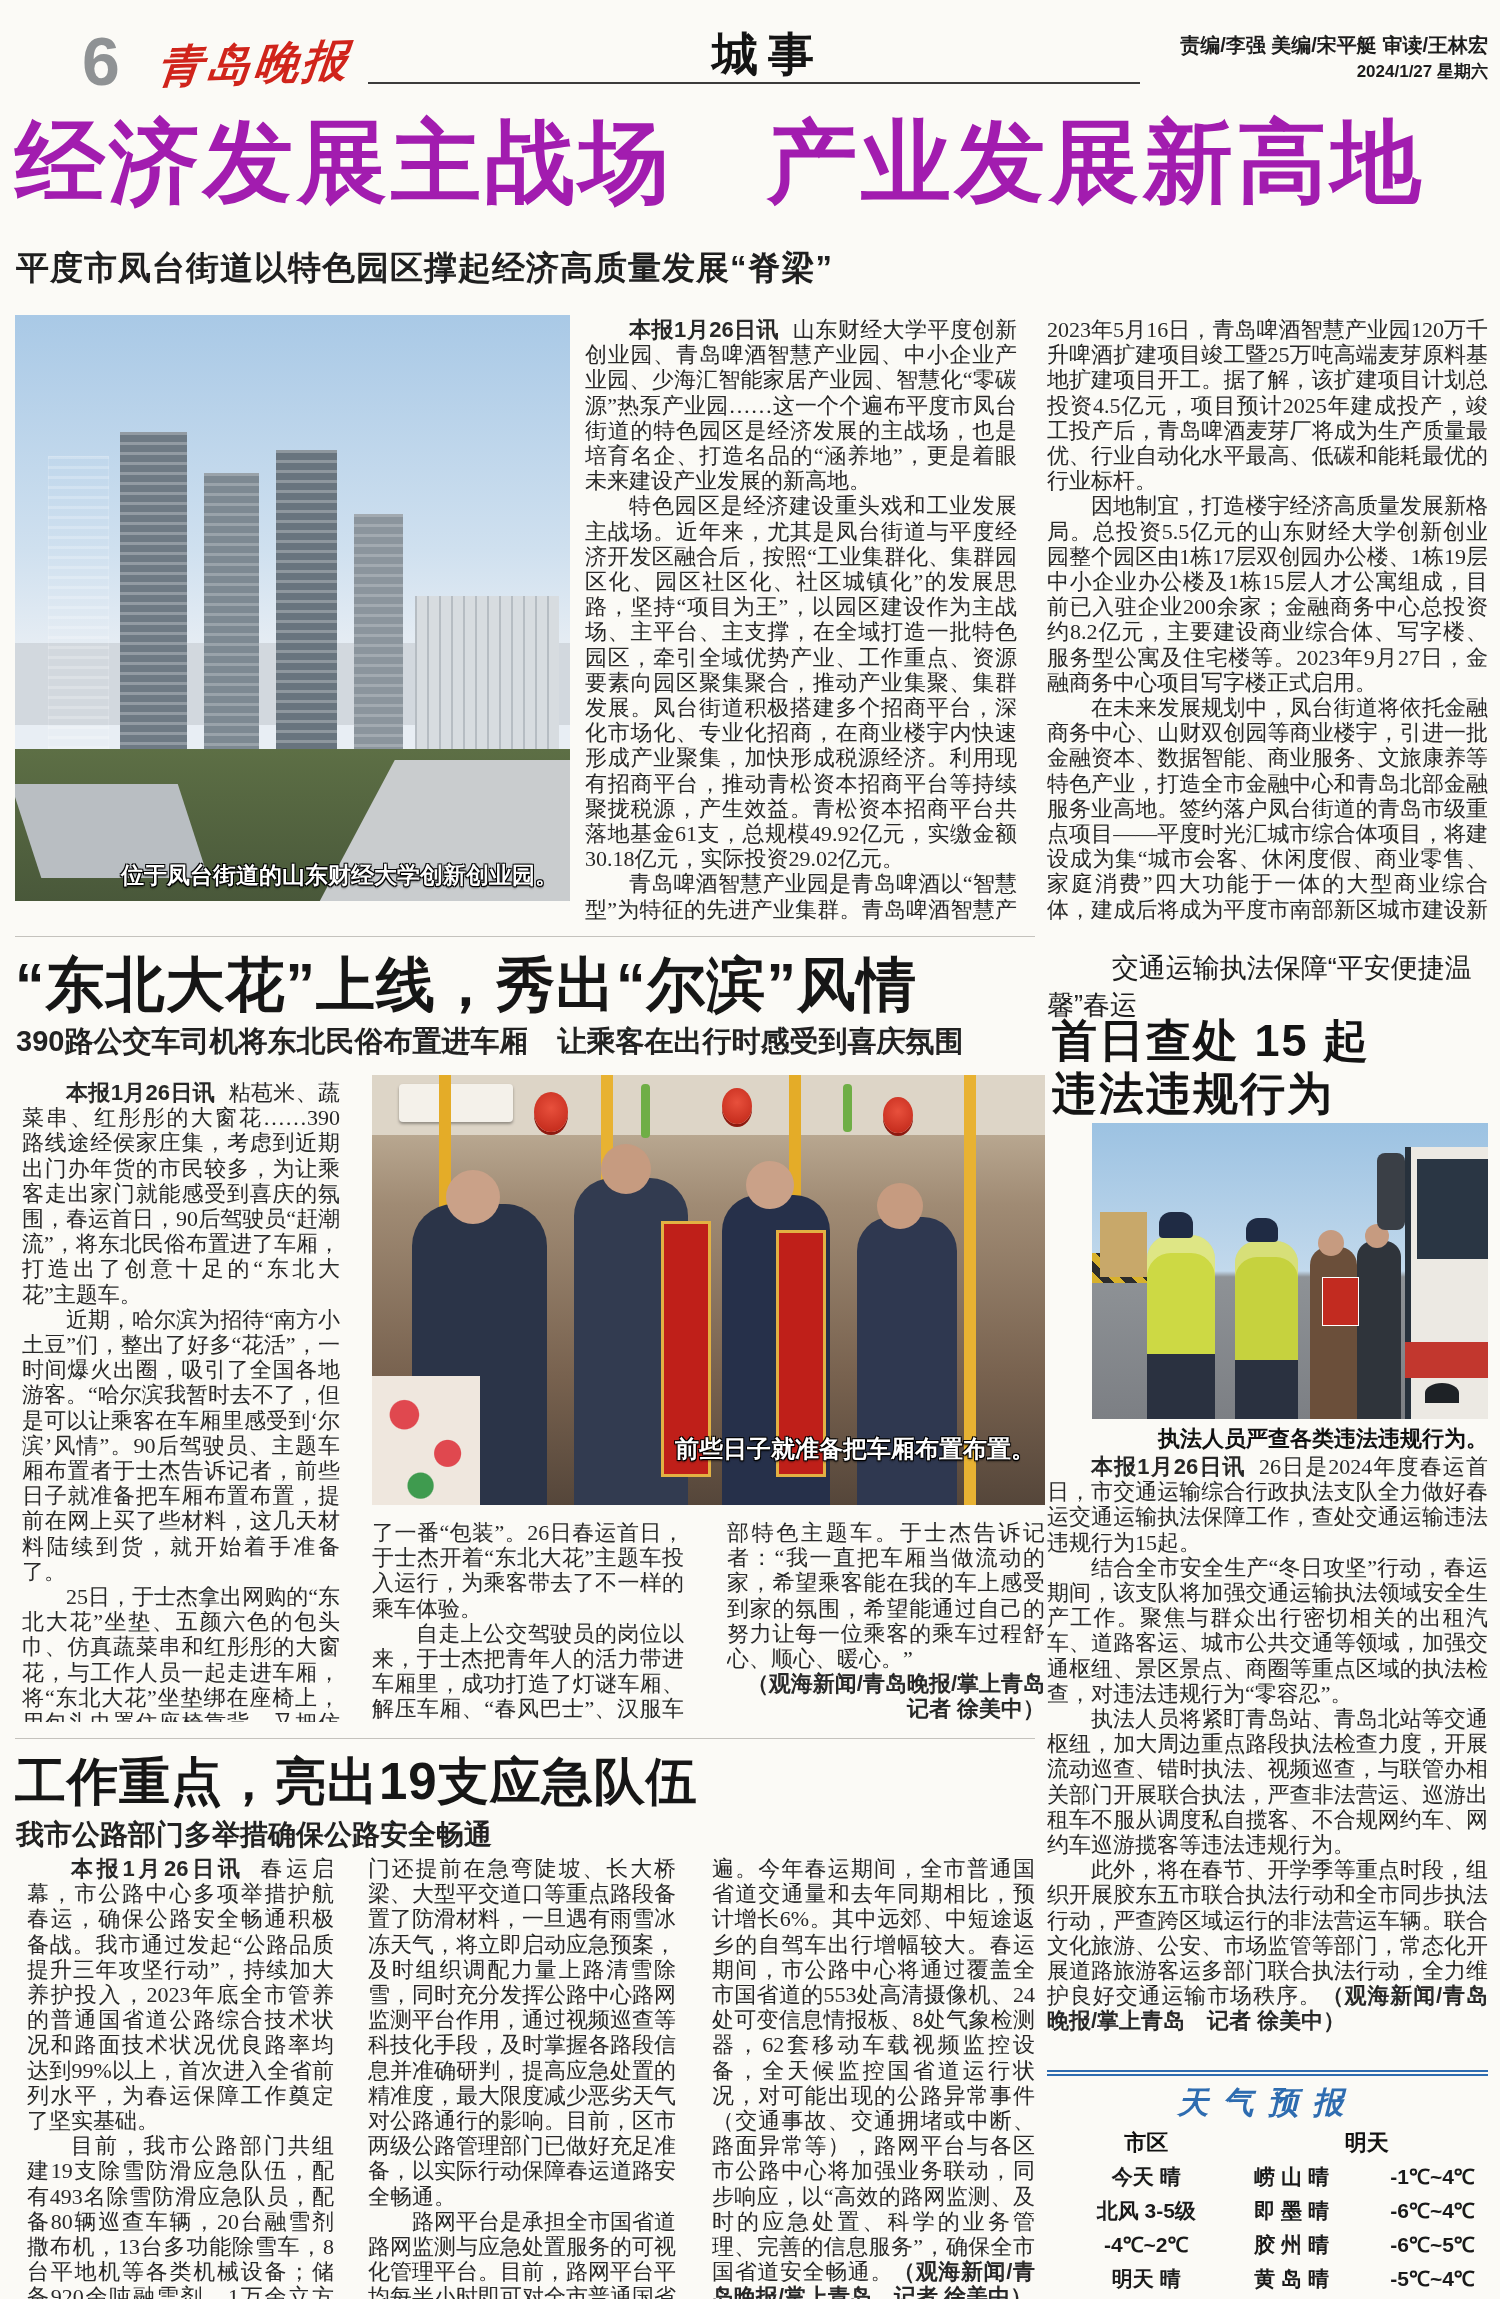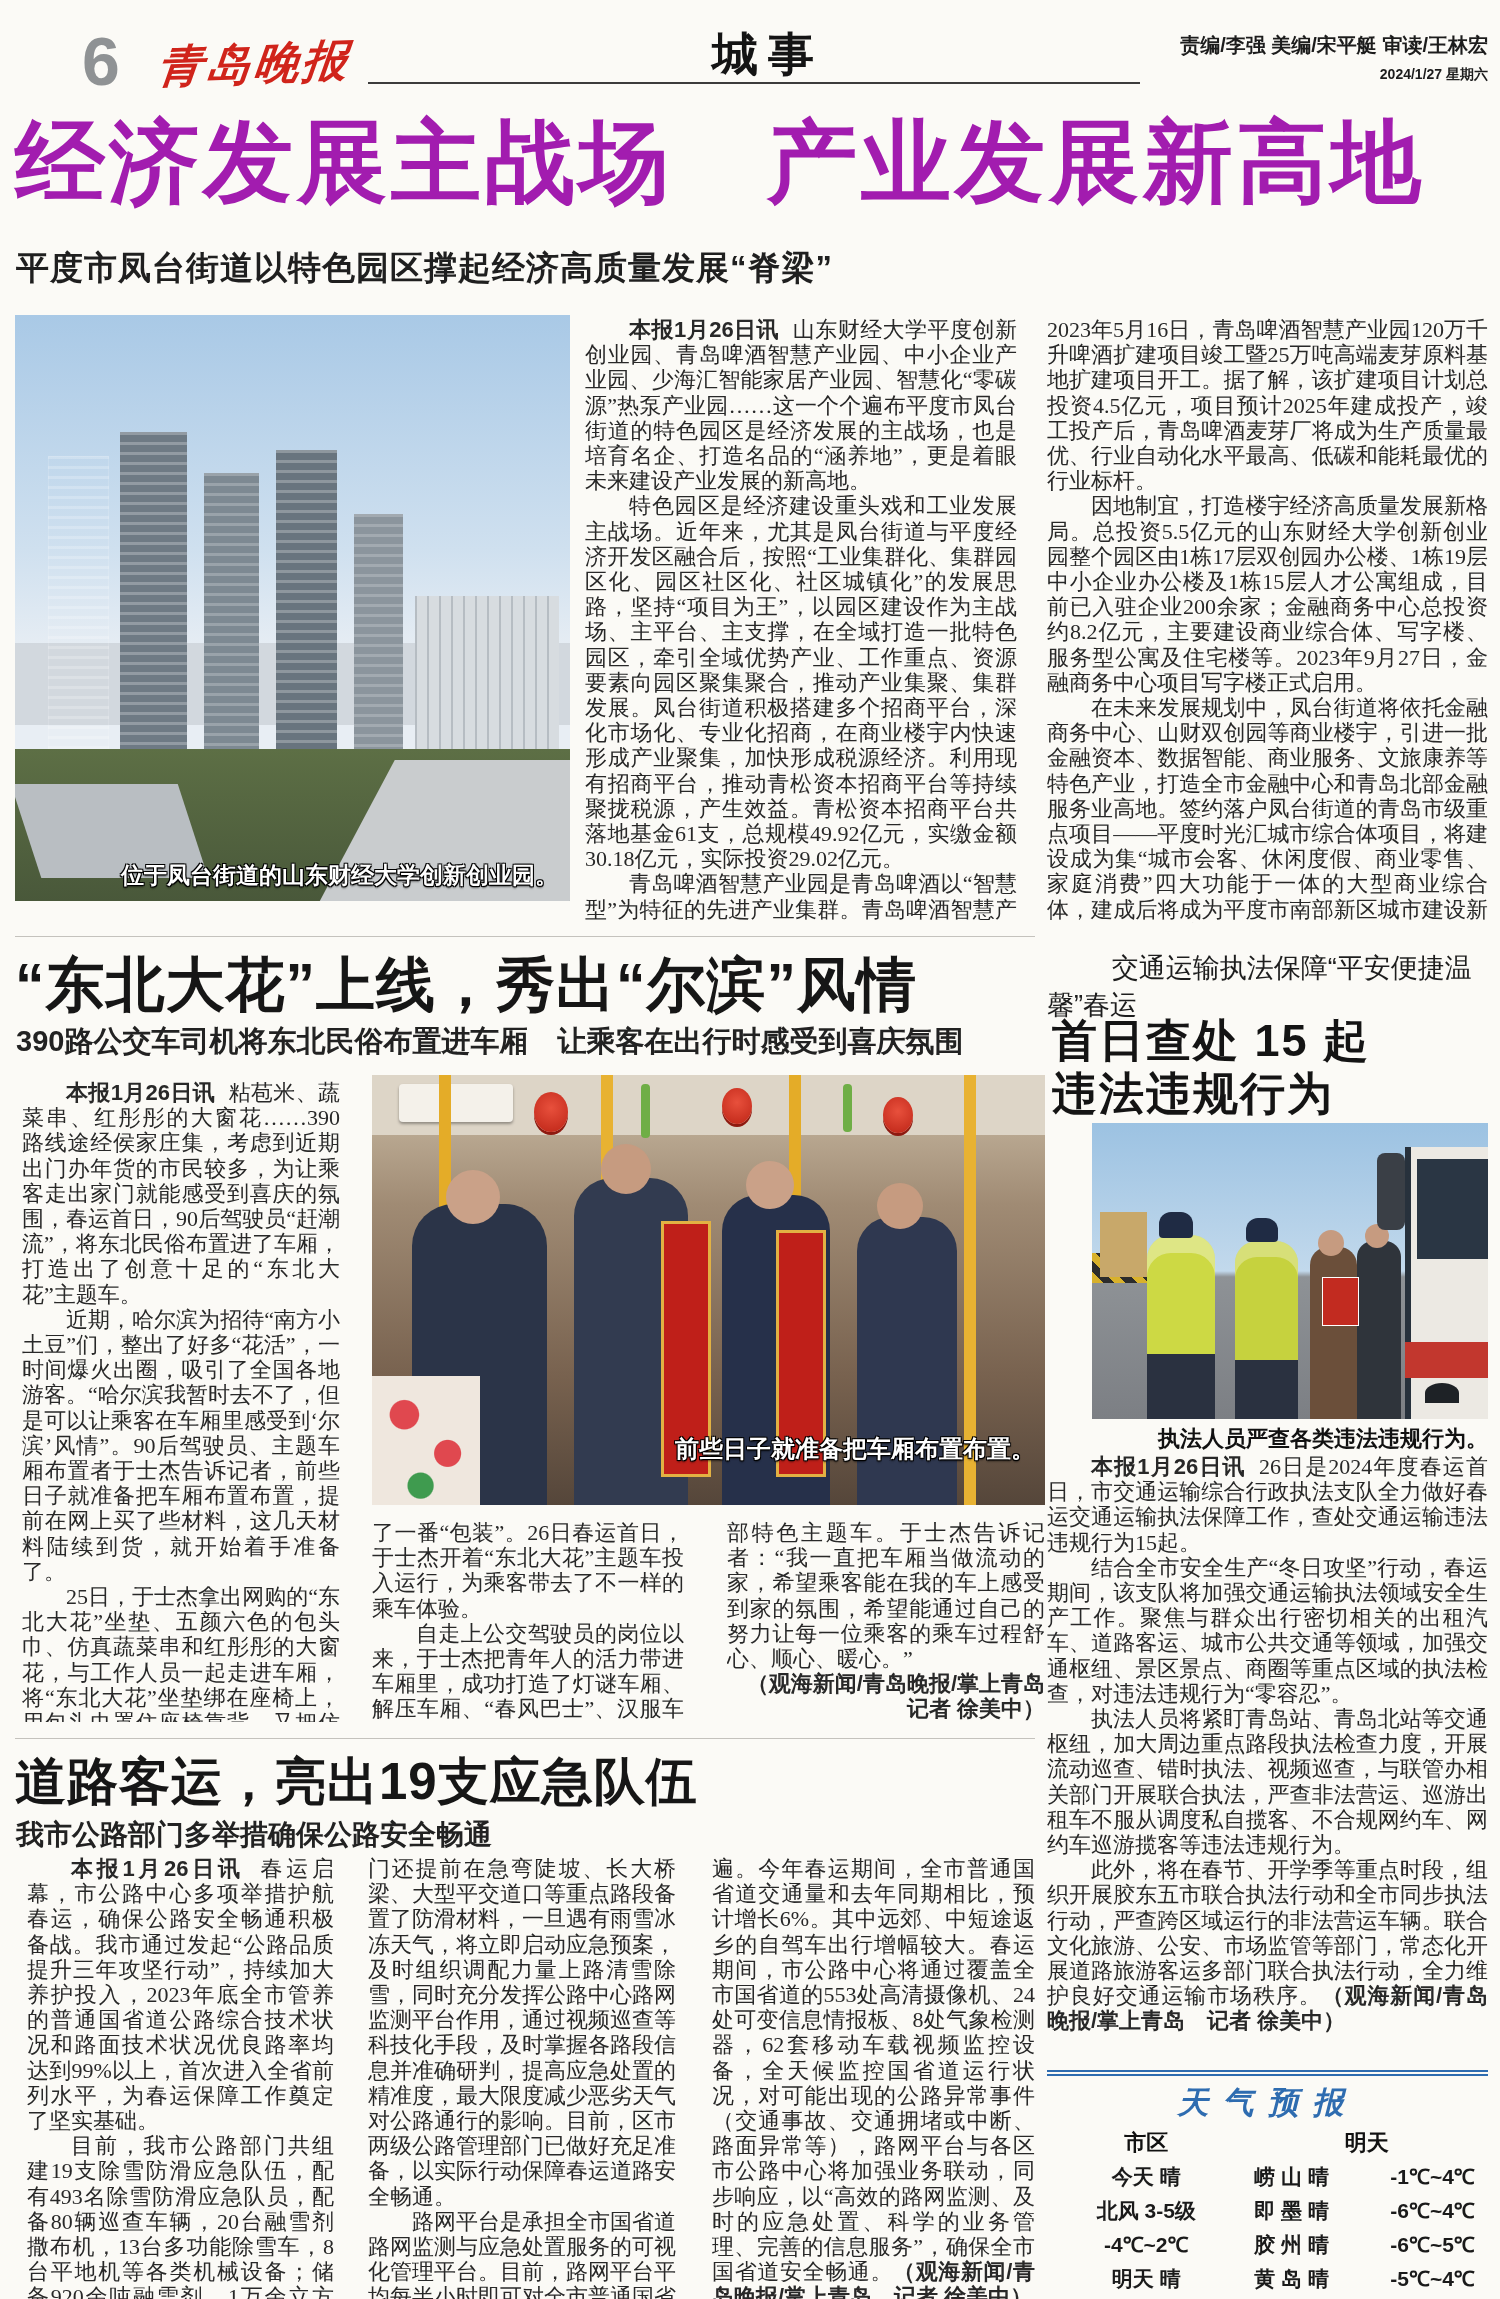--- a/index.html
+++ b/index.html
@@ -7,21 +7,21 @@
         font-family:"Liberation Serif",serif;color:#282828;}
   .abs{position:absolute;}
   
   .pagenum{font-family:"Liberation Sans",sans-serif;font-size:68px;font-weight:700;color:#8f9294;}
   .masthead{font-family:"DejaVu Serif",serif;font-style:italic;font-weight:700;color:#d0241b;
             font-size:45px;letter-spacing:3px;transform:skewX(-8deg) rotate(-2deg);}
   .section-title{font-family:"Liberation Sans",sans-serif;font-size:46px;font-weight:700;color:#141414;letter-spacing:10px;}
   .hdr-rule{background:#3c3c3c;height:2px;}
   .hdr-right{font-family:"Liberation Sans",sans-serif;font-weight:700;color:#1c1c1c;text-align:right;}
   .hdr-right .l1{font-size:20px;}
-  .hdr-right .l2{font-size:14px;margin-top:7px;}
+  .hdr-right .l2{font-size:17px;margin-top:1px;}
   
   .main-headline{font-family:"Liberation Sans",sans-serif;font-size:90px;font-weight:900;color:#a21caf;
                  letter-spacing:4px;white-space:nowrap;}
   .main-subhead{font-family:"Liberation Sans",sans-serif;font-size:33px;font-weight:600;color:#1f1f1f;letter-spacing:1px;}
   .h2-headline{font-family:"Liberation Sans",sans-serif;font-size:59px;font-weight:900;color:#161616;letter-spacing:1px;white-space:nowrap;}
   .h2-subhead{font-family:"Liberation Sans",sans-serif;font-size:29px;font-weight:600;color:#222;}
   .h3-headline{font-family:"Liberation Sans",sans-serif;font-size:51px;font-weight:900;color:#161616;letter-spacing:1px;}
   .h3-subhead{font-family:"Liberation Sans",sans-serif;font-size:28px;font-weight:600;color:#222;}
   .kicker{font-family:"Liberation Sans",sans-serif;font-size:27px;font-weight:500;color:#1d1d1d;
           line-height:37px;text-indent:2.4em;}
@@ -176,21 +176,21 @@
 
   <div class="abs coltext" style="left:1047px;top:1454px;width:441px;height:618px;">
     <p><span class="dateline">本报1月26日讯</span><span class="gap"></span><span>26日是2024年度春运首日，市交通运输综合行政执法支队全力做好春运交通运输执法保障工作，查处交通运输违法违规行为15起。</span></p>
     <p>结合全市安全生产“冬日攻坚”行动，春运期间，该支队将加强交通运输执法领域安全生产工作。聚焦与群众出行密切相关的出租汽车、道路客运、城市公共交通等领域，加强交通枢纽、景区景点、商圈等重点区域的执法检查，对违法违规行为“零容忍”。</p>
     <p>执法人员将紧盯青岛站、青岛北站等交通枢纽，加大周边重点路段执法检查力度，开展流动巡查、错时执法、视频巡查，与联管办相关部门开展联合执法，严查非法营运、巡游出租车不服从调度私自揽客、不合规网约车、网约车巡游揽客等违法违规行为。</p>
     <p><span>此外，将在春节、开学季等重点时段，组织开展胶东五市联合执法行动和全市同步执法行动，严查跨区域运行的非法营运车辆。联合文化旅游、公安、市场监管等部门，常态化开展道路旅游客运多部门联合执法行动，全力维护良好交通运输市场秩序。</span><span class="credit">（观海新闻/青岛晚报/掌上青岛　记者 徐美中）</span></p>
   </div>
 
   <div class="abs rule" style="left:15px;top:1738px;width:1020px;"></div>
 
-  <div class="abs h3-headline" style="left:15px;top:1748px;">道路客运，亮出19支应急队伍</div>
+  <div class="abs h3-headline" style="left:15px;top:1748px;">工作重点，亮出19支应急队伍</div>
   <div class="abs h3-subhead" style="left:16px;top:1816px;">我市公路部门多举措确保公路安全畅通</div>
 
   <div class="abs coltext" style="left:27px;top:1856px;width:307px;height:443px;">
     <p><span class="dateline">本报1月26日讯</span><span class="gap"></span><span>春运启幕，市公路中心多项举措护航春运，确保公路安全畅通积极备战。我市通过发起“公路品质提升三年攻坚行动”，持续加大养护投入，2023年底全市管养的普通国省道公路综合技术状况和路面技术状况优良路率均达到99%以上，首次进入全省前列水平，为春运保障工作奠定了坚实基础。</span></p>
     <p>目前，我市公路部门共组建19支除雪防滑应急队伍，配有493名除雪防滑应急队员，配备80辆巡查车辆，20台融雪剂撒布机，13台多功能除雪车，8台平地机等各类机械设备；储备920余吨融雪剂，1万余立方米砂石等各类物资。公路部</p>
   </div>
   <div class="abs coltext" style="left:368px;top:1856px;width:308px;height:443px;">
     <p class="cont">门还提前在急弯陡坡、长大桥梁、大型平交道口等重点路段备置了防滑材料，一旦遇有雨雪冰冻天气，将立即启动应急预案，及时组织调配力量上路清雪除雪，同时充分发挥公路中心路网监测平台作用，通过视频巡查等科技化手段，及时掌握各路段信息并准确研判，提高应急处置的精准度，最大限度减少恶劣天气对公路通行的影响。目前，区市两级公路管理部门已做好充足准备，以实际行动保障春运道路安全畅通。</p>
     <p>路网平台是承担全市国省道路网监测与应急处置服务的可视化管理平台。目前，路网平台平均每半小时即可对全市普通国省道巡检一</p>
   </div>

